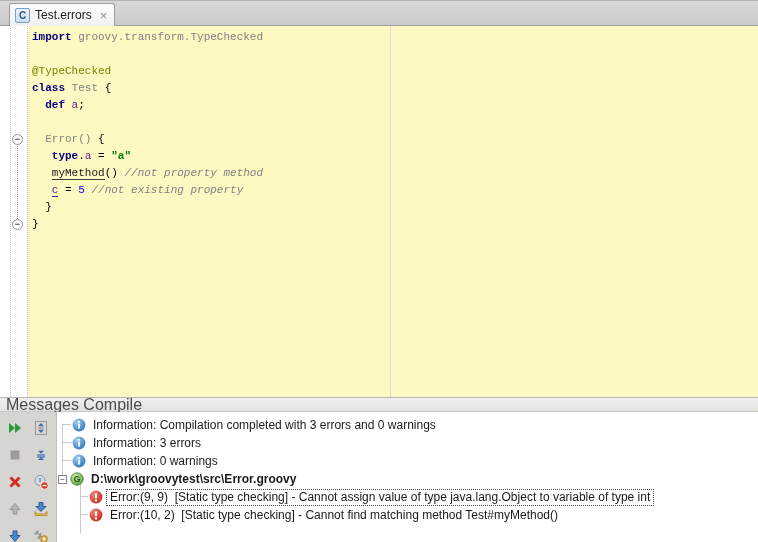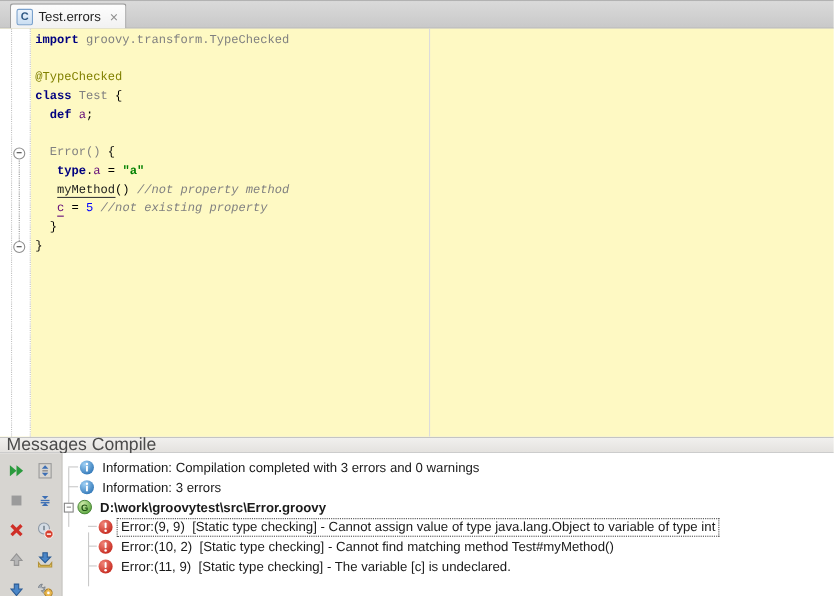--- a/index.html
+++ b/index.html
@@ -221,20 +221,36 @@
                   <stop offset="100%" stop-color="#2d74b5"></stop>
                 </radialGradient>
               </defs>
               <circle cx="7" cy="7" r="6.4" fill="url(#ig)"></circle>
               <rect x="6.2" y="5.6" width="1.7" height="5" fill="#fff"></rect>
               <circle cx="7" cy="3.8" r="1.1" fill="#fff"></circle>
             </svg>
           </span>
           <span class="tree-text">Information: 3 errors</span>
         </div>
+        <div class="tree-row pad0 stub0">
+          <span class="tree-icon">
+            <svg width="14" height="14" viewBox="0 0 14 14">
+              <defs>
+                <radialGradient id="ig" cx="35%" cy="28%" r="80%">
+                  <stop offset="0%" stop-color="#9fd0f5"></stop>
+                  <stop offset="100%" stop-color="#2d74b5"></stop>
+                </radialGradient>
+              </defs>
+              <circle cx="7" cy="7" r="6.4" fill="url(#ig)"></circle>
+              <rect x="6.2" y="5.6" width="1.7" height="5" fill="#fff"></rect>
+              <circle cx="7" cy="3.8" r="1.1" fill="#fff"></circle>
+            </svg>
+          </span>
+          <span class="tree-text">Information: 0 warnings</span>
+        </div>
         <div class="tree-row padfile bold">
           <span class="collapse-box">−</span>
           <span class="tree-icon">
             <svg width="14" height="14" viewBox="0 0 14 14">
               <defs>
                 <radialGradient id="gg" cx="35%" cy="28%" r="80%">
                   <stop offset="0%" stop-color="#cdeaa8"></stop>
                   <stop offset="100%" stop-color="#57a33c"></stop>
                 </radialGradient>
               </defs>
@@ -269,32 +285,16 @@
                   <stop offset="100%" stop-color="#c4271c"></stop>
                 </radialGradient>
               </defs>
               <circle cx="7" cy="7" r="6.4" fill="url(#eg)"></circle>
               <rect x="6.1" y="2.9" width="1.8" height="5.4" rx="0.9" fill="#fff"></rect>
               <circle cx="7" cy="10.5" r="1.15" fill="#fff"></circle>
             </svg>
           </span>
           <span class="tree-text">Error:(10, 2)  [Static type checking] - Cannot find matching method Test#myMethod()</span>
         </div>
-        <div class="tree-row pad1 stub1">
-          <span class="tree-icon">
-            <svg width="14" height="14" viewBox="0 0 14 14">
-              <defs>
-                <radialGradient id="eg" cx="35%" cy="28%" r="80%">
-                  <stop offset="0%" stop-color="#f08377"></stop>
-                  <stop offset="100%" stop-color="#c4271c"></stop>
-                </radialGradient>
-              </defs>
-              <circle cx="7" cy="7" r="6.4" fill="url(#eg)"></circle>
-              <rect x="6.1" y="2.9" width="1.8" height="5.4" rx="0.9" fill="#fff"></rect>
-              <circle cx="7" cy="10.5" r="1.15" fill="#fff"></circle>
-            </svg>
-          </span>
-          <span class="tree-text">Error:(11, 9)  [Static type checking] - The variable [c] is undeclared.</span>
-        </div>
       </div>
   </div>
 
 </div>
 
 </body></html>

